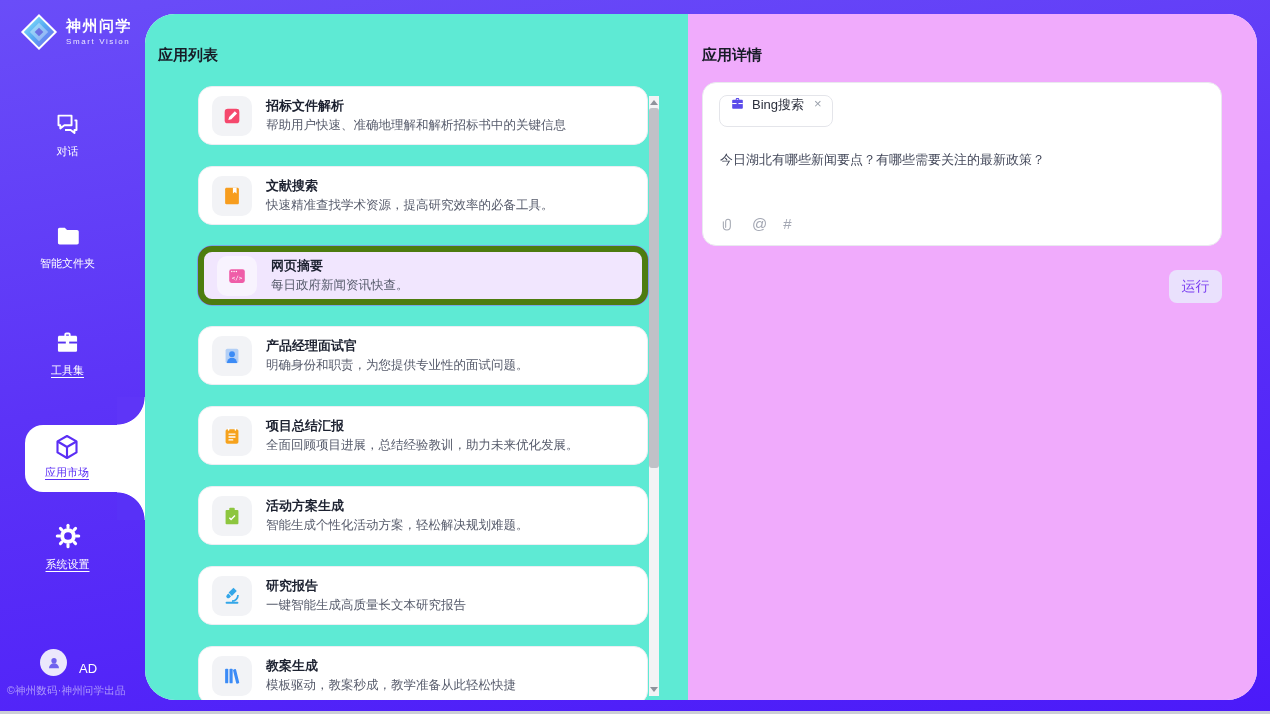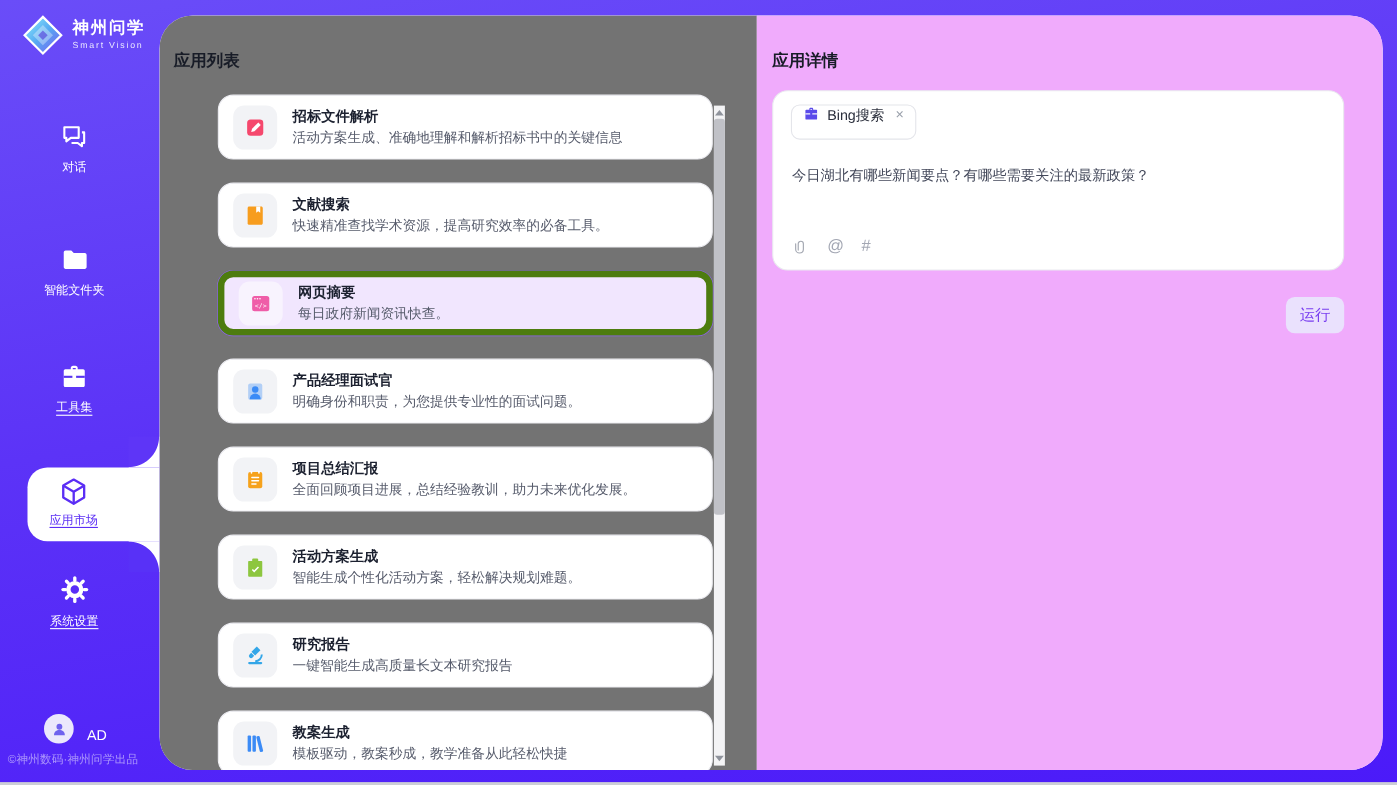--- a/index.html
+++ b/index.html
@@ -24,21 +24,21 @@
   .bubble-inner{width:84px;text-align:center;padding-top:7px;}
   .bubble-inner svg{display:block;margin:0 auto;}
   .bubble-inner .nav-label{color:#5b2ef5;margin-top:3px;}
   .user{position:absolute;left:40px;top:649px;display:flex;align-items:flex-end;gap:12px;}
   .avatar{width:27px;height:27px;border-radius:50%;background:#ebe8fc;display:flex;align-items:center;justify-content:center;}
   .user-name{color:#fff;font-size:13px;}
   .copyright{position:absolute;left:7px;top:684px;width:140px;font-size:10.5px;color:rgba(255,255,255,.5);letter-spacing:.2px;}
 
   
   .main{position:absolute;left:145px;top:14px;width:1112px;height:686px;background:#fff;border-radius:30px;display:flex;overflow:hidden;}
-  .list-pane{width:543px;position:relative;background:#737373;flex:none;}
+  .list-pane{width:543px;position:relative;background:#5eead4;flex:none;}
   .detail-pane{flex:1;position:relative;background:#f0abfc;}
   .pane-title{position:absolute;left:13px;top:32px;font-size:15px;font-weight:bold;color:#181c27;}
   .detail-pane .pane-title{left:14px;}
 
   
   .cards{position:absolute;left:13px;top:72px;width:490px;}
   .card{box-sizing:border-box;height:59px;border:1px solid #ededf2;border-radius:14px;margin-bottom:21px;
     display:flex;align-items:center;padding:0 13px;gap:14px;background:#fff;cursor:pointer;margin-left:40px;}
   .card.selected{background:#f1e6fe;border:6px solid #4d7c0f;box-shadow:0 0 0 .6px #9061f9;}
   .tile{width:40px;height:40px;border-radius:10px;background:#f2f3f6;display:flex;align-items:center;justify-content:center;flex:none;}
@@ -164,21 +164,21 @@
             <svg width="22" height="22" viewBox="0 0 24 24">
               <g fill="#f5486d">
                 <rect x="4" y="4" width="16" height="16" rx="3.5"></rect>
               </g>
               <path fill="#fff" d="M8 16.4l.9-3.3 6.2-6.2 2.4 2.4-6.2 6.2z"></path>
               <path d="M16.1 5.9l2 2 1-1a1.4 1.4 0 0 0-2-2z" fill="#f5486d"></path>
             </svg>
           </div>
           <div>
             <div class="card-name">招标文件解析</div>
-            <div class="card-desc">活动方案生成、准确地理解和解析招标书中的关键信息</div>
+            <div class="card-desc">帮助用户快速、准确地理解和解析招标书中的关键信息</div>
           </div>
         </div>
 
         <div class="card">
           <div class="tile">
             <svg width="22" height="22" viewBox="0 0 24 24">
               <g fill="#f79d1e">
                 <path d="M6 3h12c.8 0 1.5.7 1.5 1.5v15c0 .8-.7 1.5-1.5 1.5H6a1.5 1.5 0 0 1-1.5-1.5v-15C4.5 3.7 5.2 3 6 3z"></path>
               </g>
               <path fill="#fff" d="M13 3v6.2l2-1.6 2 1.6V3z"></path>

